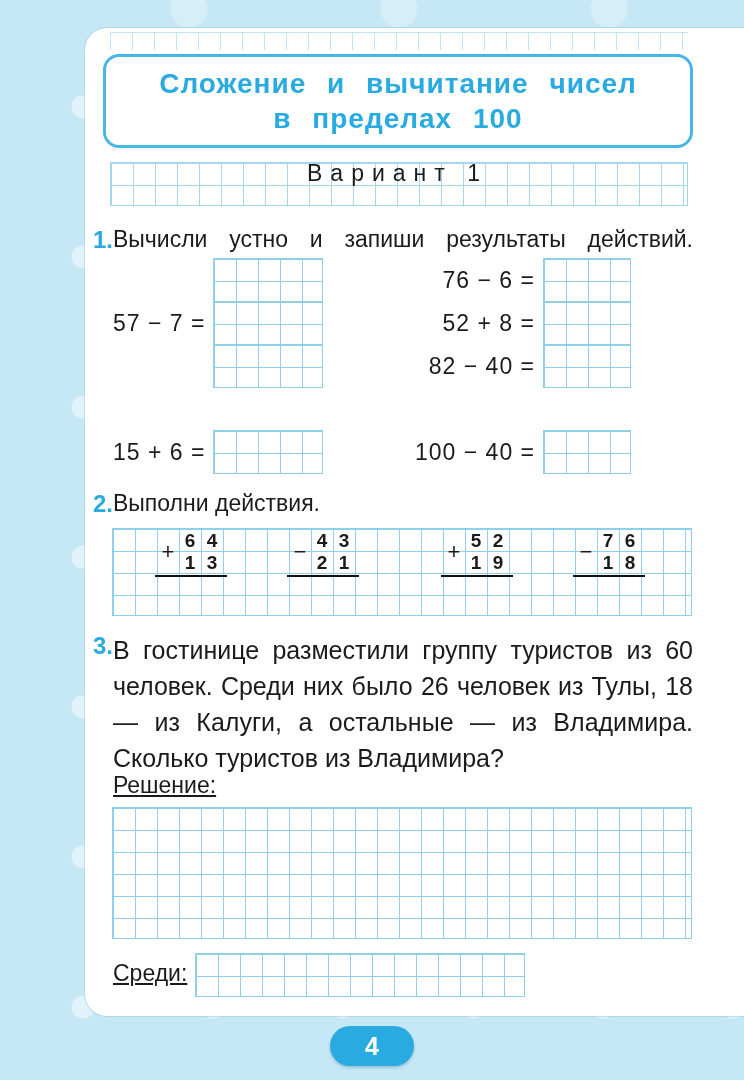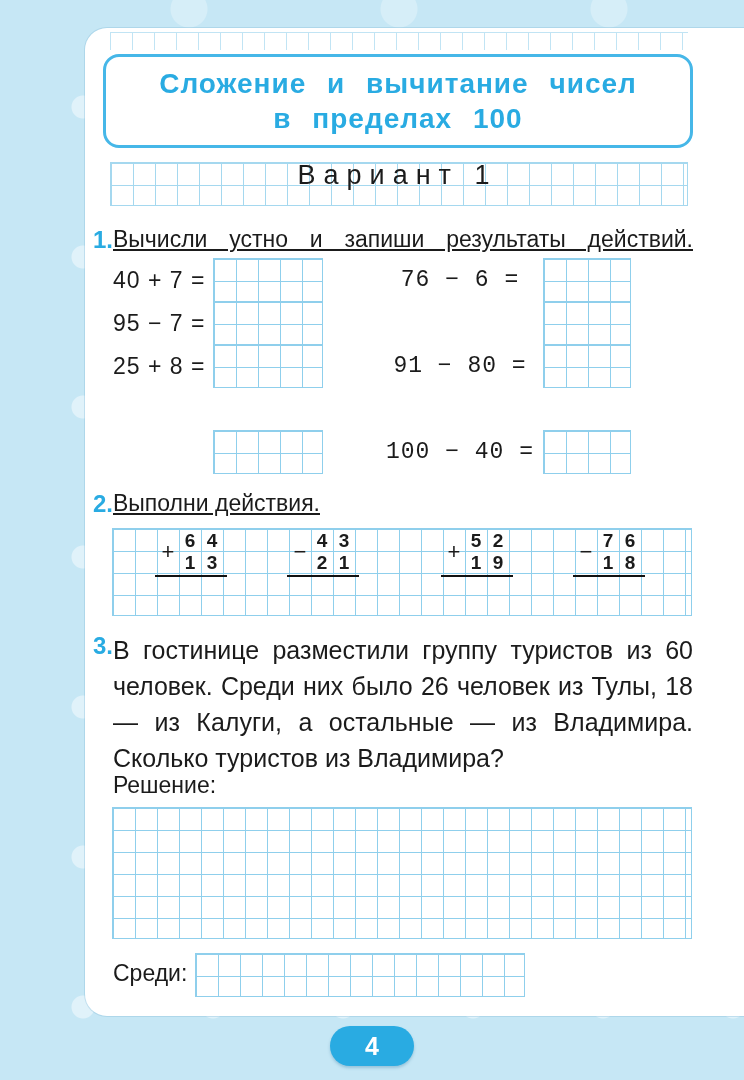--- a/index.html
+++ b/index.html
@@ -47,49 +47,49 @@
     display:flex;flex-direction:column;justify-content:center;align-items:center;
     background:#fff;
   }
   .title-line{
     color:var(--accent);font-weight:bold;font-size:28px;line-height:35px;
     letter-spacing:1px;word-spacing:12px;text-align:center;
   }
   .variant-band{position:absolute;left:25px;top:134px;width:578px;height:44px;opacity:.8;}
   .variant{
     position:absolute;left:0;top:132px;width:625px;text-align:center;
-    font-size:27px;letter-spacing:8px;color:var(--text);z-index:2;
+    font-size:23px;letter-spacing:8px;color:var(--text);z-index:2;
   }
   .ex-num{position:absolute;left:8px;color:var(--accent);font-weight:bold;font-size:24px;}
   .instruction{
     position:absolute;left:28px;width:580px;font-size:23px;
-    text-align:justify;text-align-last:justify;z-index:2;text-decoration:underline;
+    text-align:justify;text-align-last:justify;z-index:2;
   }
   .instruction.short{text-align:center;text-align-last:left;}
   .row{position:absolute;left:0;width:625px;height:44px;}
   .expr{font-size:23px;line-height:44px;letter-spacing:1px;white-space:nowrap;}
   .left-expr{position:absolute;left:28px;}
-  .right-expr{position:absolute;left:300px;width:150px;text-align:center;font-family:Liberation Mono, monospace;}
+  .right-expr{position:absolute;left:300px;width:150px;text-align:right;}
   .agrid{position:absolute;top:0;height:44px;background-color:#fff;}
   .g5{left:128px;width:110px;}
   .g4{left:458px;width:88px;}
   .work-strip{position:absolute;left:27px;top:500px;width:580px;height:88px;}
   .col-problem{position:absolute;top:0;width:70px;height:52px;}
   .op{position:absolute;left:0;top:0;width:22px;height:44px;line-height:46px;text-align:center;font-size:22px;}
   .digit{position:absolute;width:22px;height:22px;line-height:23px;text-align:center;font-size:19px;font-weight:bold;}
   .d-t0{left:22px;top:0;}
   .d-t1{left:44px;top:0;}
   .d-b0{left:22px;top:22px;}
   .d-b1{left:44px;top:22px;}
   .rule{position:absolute;left:-2px;top:46px;width:72px;height:2px;background:#111;}
   .problem-text{
     position:absolute;left:28px;top:604px;width:580px;
     font-size:25px;line-height:36px;text-align:justify;
   }
-  .label{position:absolute;left:28px;font-size:23px;}
+  .label{position:absolute;left:28px;font-size:23px;text-decoration:underline;}
   .solution-grid{position:absolute;left:27px;top:779px;width:580px;height:132px;}
   .answer-strip{position:absolute;left:110px;top:925px;width:330px;height:44px;}
   .page-pill{
     position:absolute;left:330px;top:1026px;width:84px;height:40px;
     background:var(--accent);border-radius:20px;
     display:flex;align-items:center;justify-content:center;
     color:#fff;font-size:25px;font-weight:bold;
     box-shadow:0 2px 3px rgba(60,130,170,0.35);
   }
 </style>
@@ -107,37 +107,37 @@
     <div class="title-line">в пределах 100</div>
   </div>
 
   <div class="grid variant-band"></div>
   <div class="variant">Вариант 1</div>
 
   <div class="ex-num" style="top:198px">1.</div>
   <div class="instruction" style="top:198px">Вычисли устно и запиши результаты действий.</div>
 
   <div class="row" style="top:230px">
-    <span class="expr left-expr">40 + 7 =</span>
     <div class="agrid grid g5"></div>
     <span class="expr right-expr">76 − 6 =</span>
     <div class="agrid grid g4"></div>
   </div>
   <div class="row" style="top:273px">
-    <span class="expr left-expr">95 − 7 =</span>
+    <span class="expr left-expr">57 − 7 =</span>
     <div class="agrid grid g5"></div>
+    <span class="expr right-expr">52 + 8 =</span>
     <div class="agrid grid g4"></div>
   </div>
   <div class="row" style="top:316px">
-    <span class="expr left-expr">25 + 8 =</span>
     <div class="agrid grid g5"></div>
-    <span class="expr right-expr">91 − 80 =</span>
+    <span class="expr right-expr">82 − 40 =</span>
     <div class="agrid grid g4"></div>
   </div>
   <div class="row" style="top:402px">
+    <span class="expr left-expr">15 + 6 =</span>
     <div class="agrid grid g5"></div>
     <span class="expr right-expr">100 − 40 =</span>
     <div class="agrid grid g4"></div>
   </div>
 
   <div class="ex-num" style="top:462px">2.</div>
   <div class="instruction short" style="top:462px">Выполни действия.</div>
 
   <div class="grid work-strip">
     <div class="col-problem" style="left:44px">

